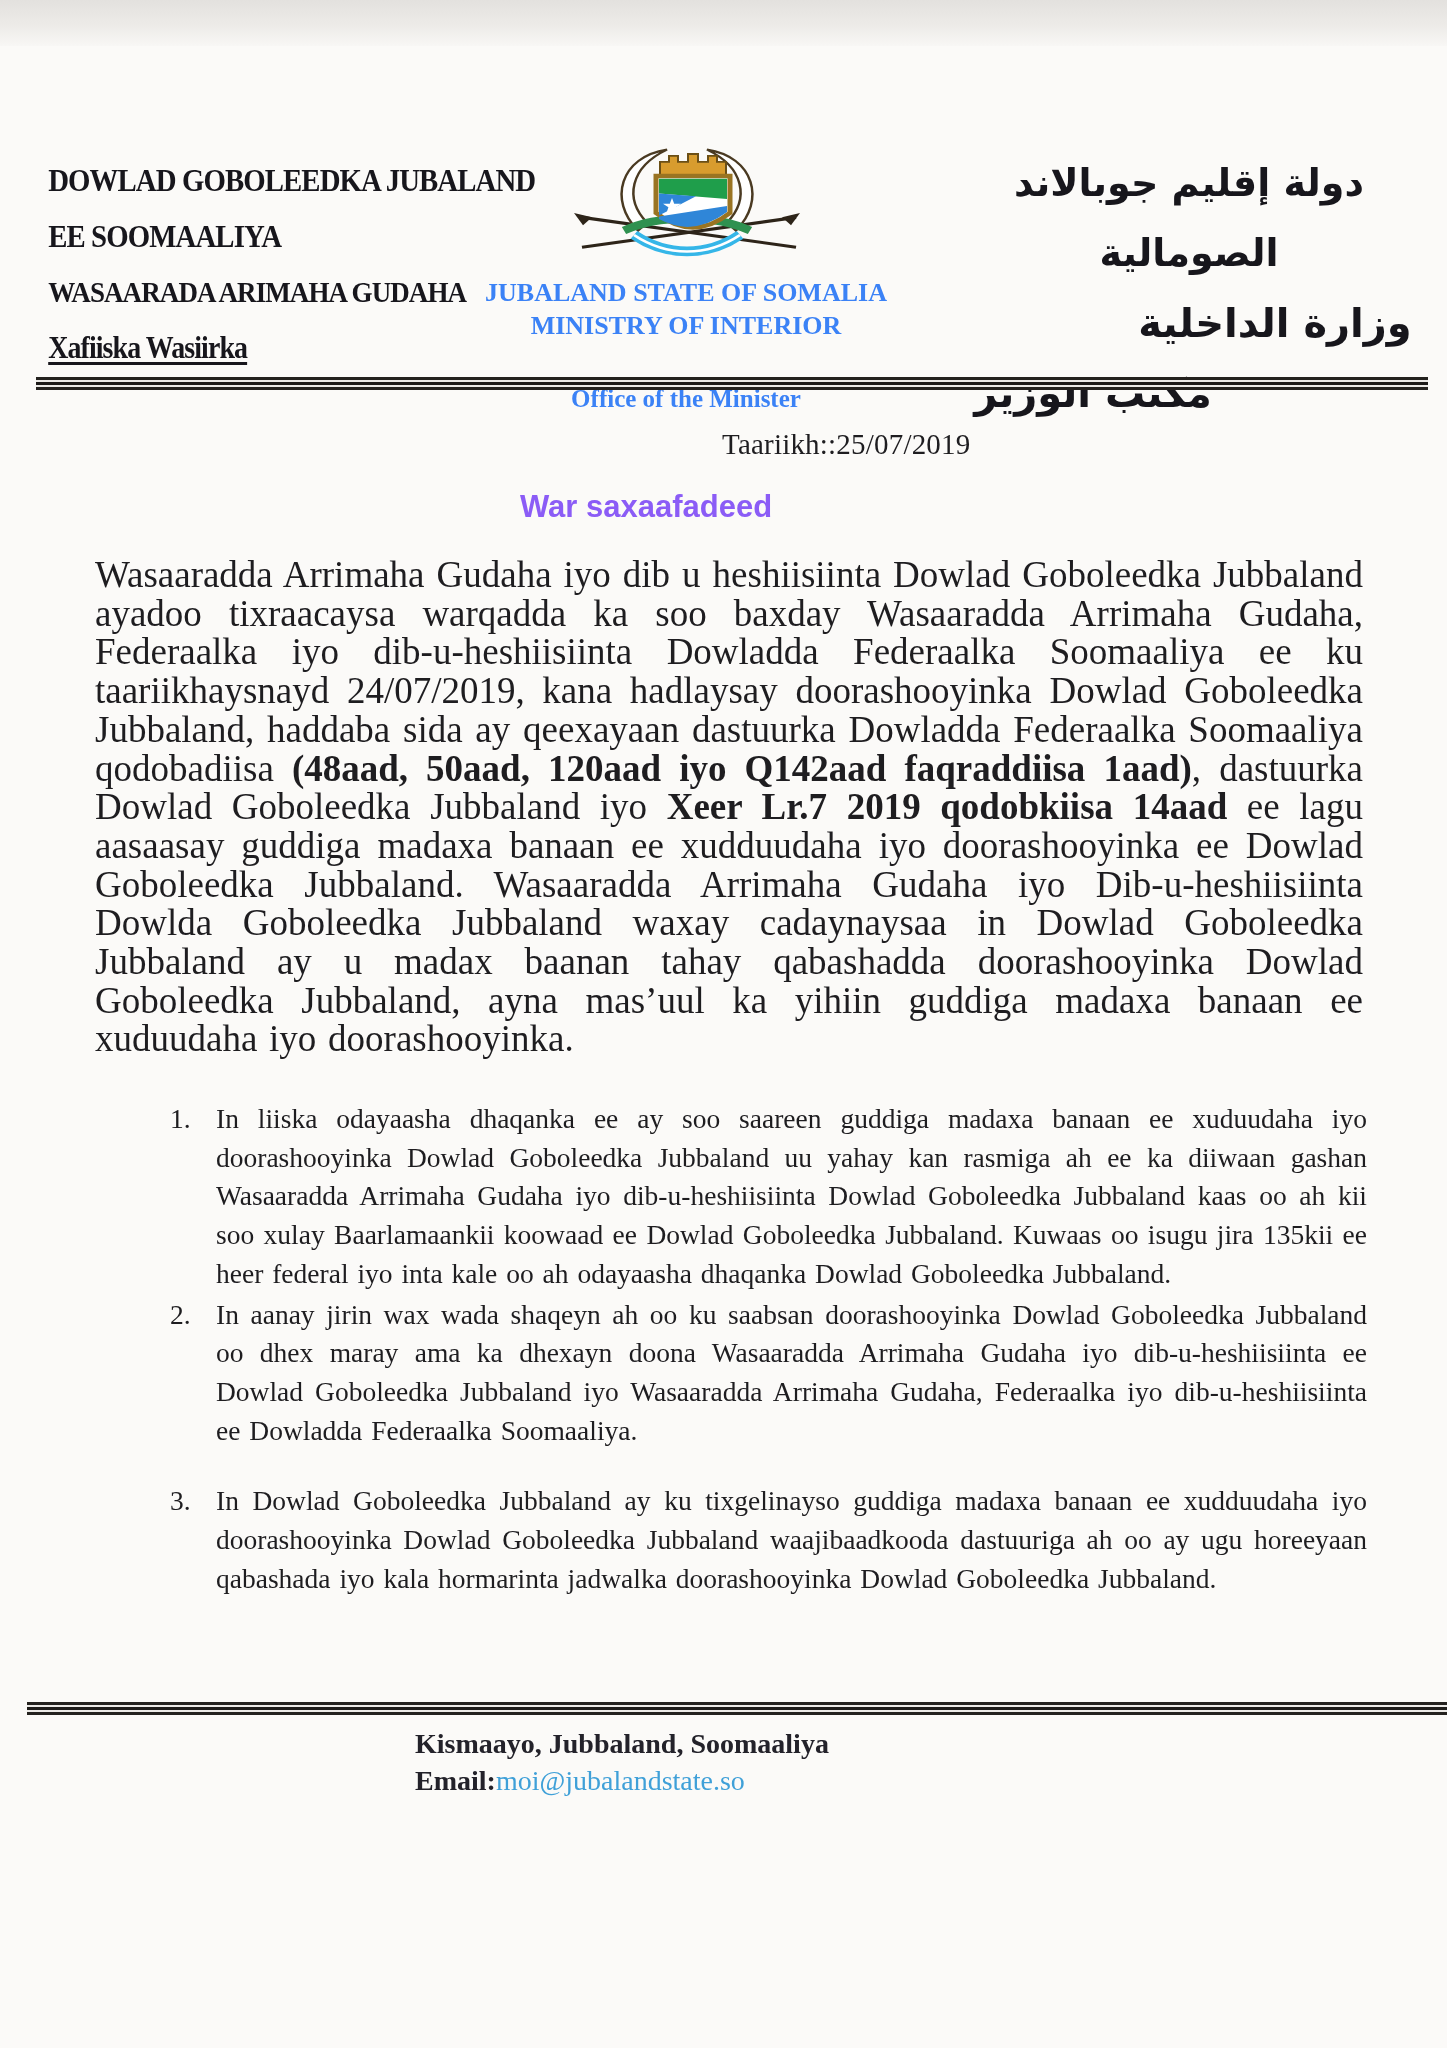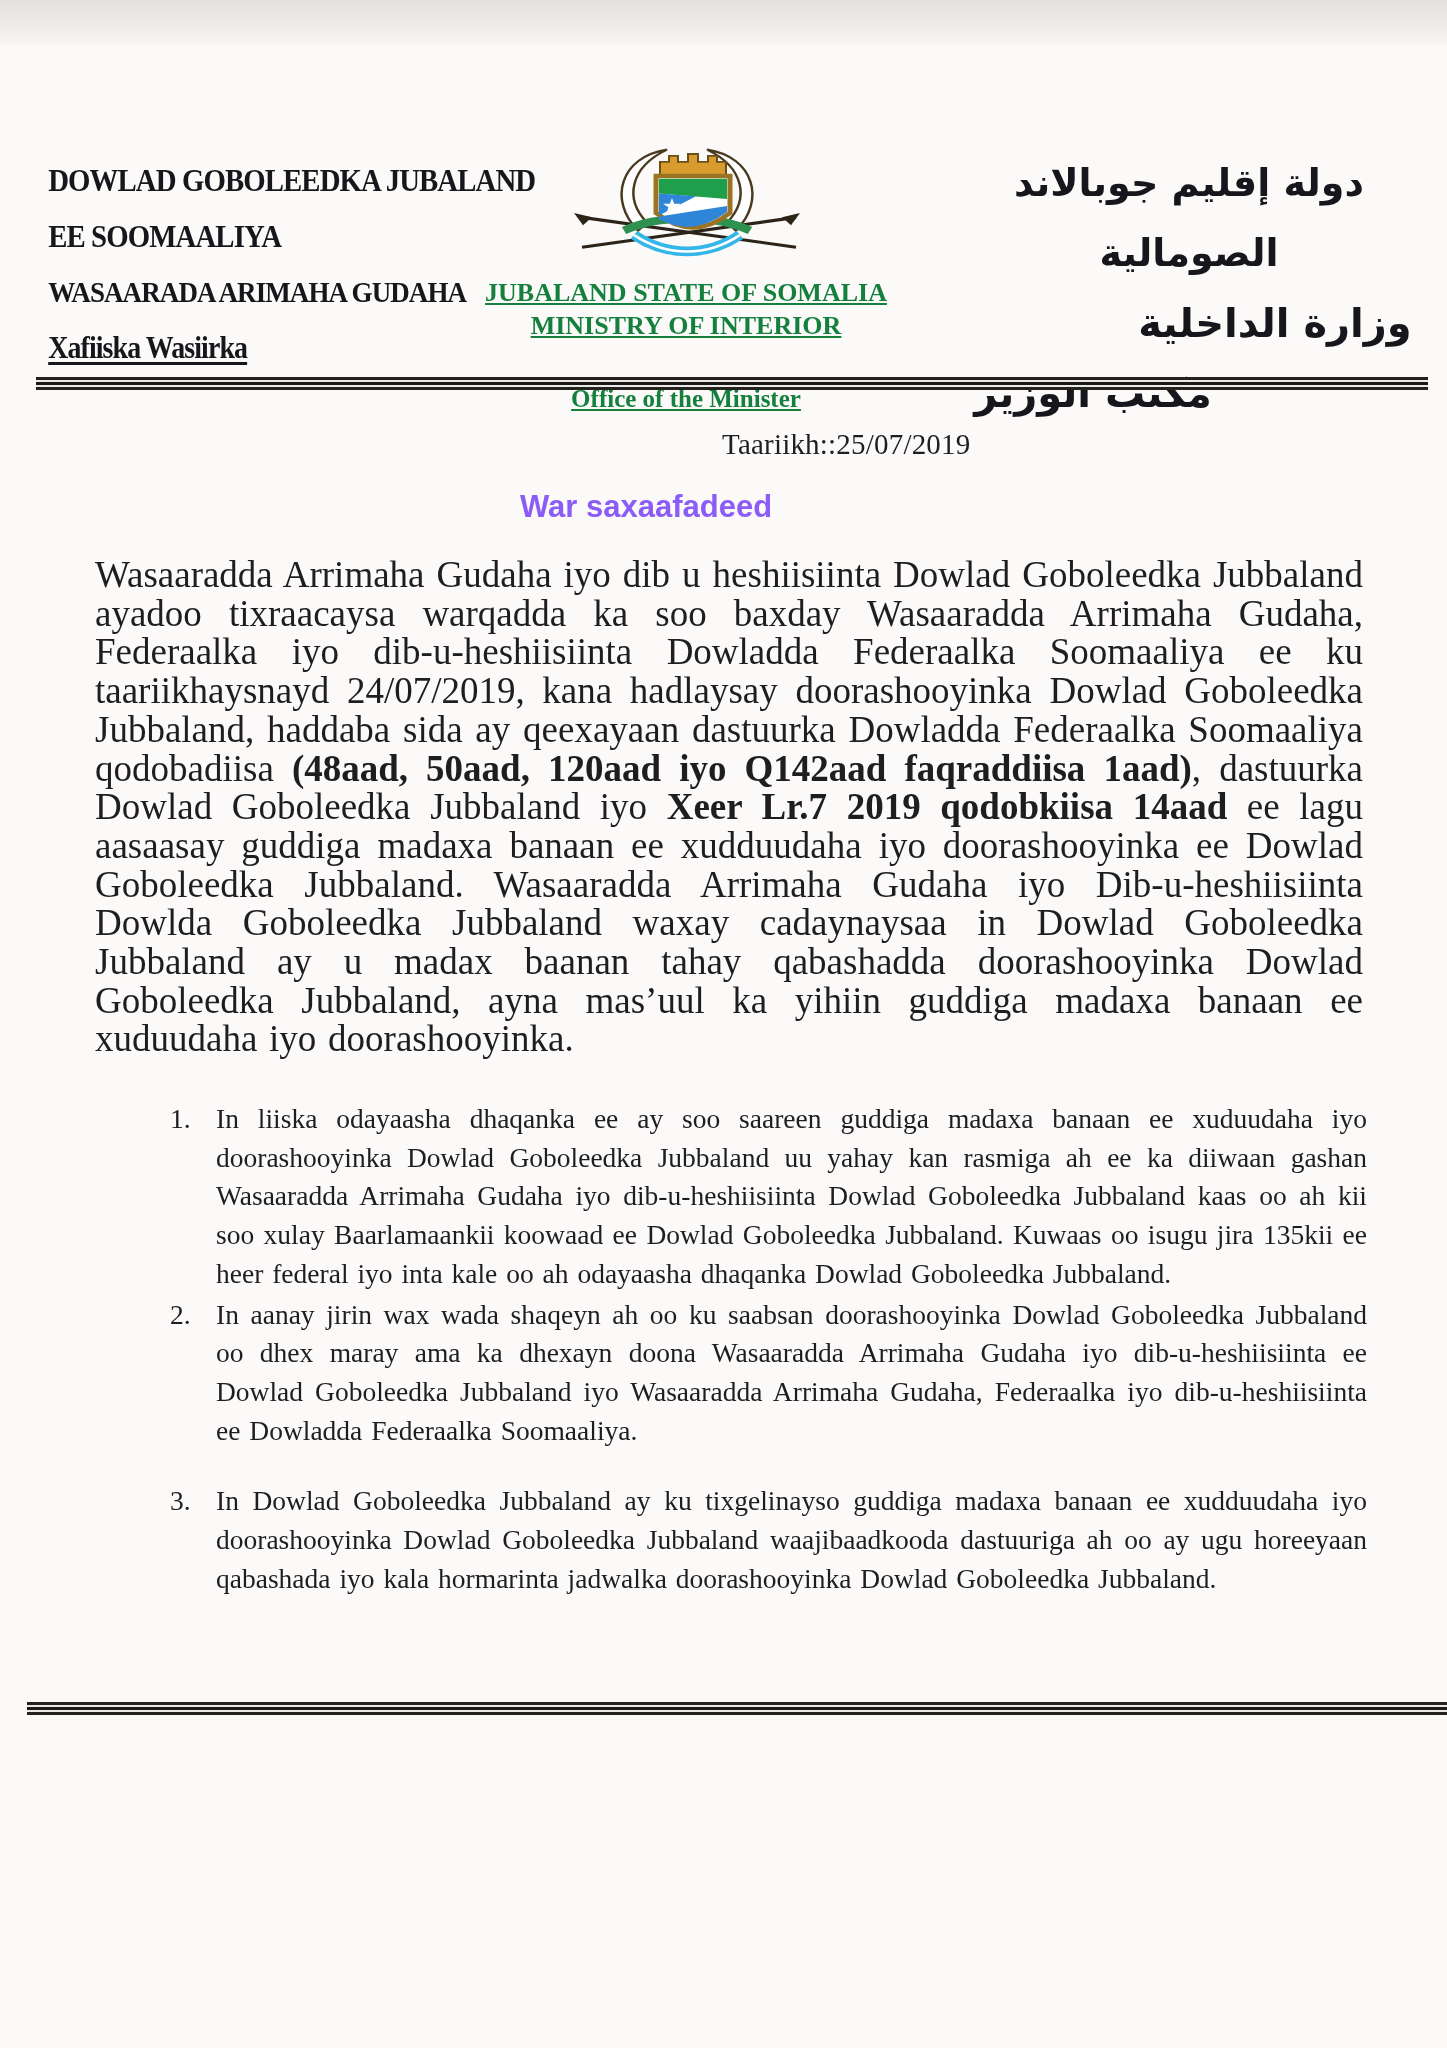--- a/index.html
+++ b/index.html
@@ -33,22 +33,22 @@
   .so-line.small { font-size:30px; }
   .so-line.office {
     font-size:31px; text-decoration:underline;
     text-underline-offset:4px;
   }
 
   .emblem { position:absolute; left:572px; top:132px; width:230px; height:132px; }
 
   .hdr-center-text {
     position:absolute; left:460px; top:276px; width:452px;
-    text-align:center; font-weight:bold; color:#15803d;
-    font-size:26px; line-height:33px;text-decoration:underline;
+    text-align:center; font-weight:bold; color:#3b82f6;
+    font-size:26px; line-height:33px;
   }
   .hdr-center-text .l3 { font-size:25px;margin-top:40px; }
 
   .hdr-right {
     position:absolute; left:950px; top:148px; width:478px;
     direction:rtl; text-align:center;
     font-family:"DejaVu Sans", sans-serif; font-weight:bold;
     font-size:38px; line-height:70px; color:#17161c;
   }
   .hdr-right .ar2 { transform:translateX(86px); font-size:40px; }
@@ -186,13 +186,19 @@
       <span class="item-text">In aanay jirin wax wada shaqeyn ah oo ku saabsan doorashooyinka Dowlad Goboleedka Jubbaland oo dhex maray ama ka dhexayn doona Wasaaradda Arrimaha Gudaha iyo dib-u-heshiisiinta ee Dowlad Goboleedka Jubbaland iyo Wasaaradda Arrimaha Gudaha, Federaalka iyo dib-u-heshiisiinta ee Dowladda Federaalka Soomaaliya.</span>
     </li>
     <li class="list-item gap">
       <span class="num">3.</span>
       <span class="item-text">In Dowlad Goboleedka Jubbaland ay ku tixgelinayso guddiga madaxa banaan ee xudduudaha iyo doorashooyinka Dowlad Goboleedka Jubbaland waajibaadkooda dastuuriga ah oo ay ugu horeeyaan qabashada iyo kala hormarinta jadwalka doorashooyinka Dowlad Goboleedka Jubbaland.</span>
     </li>
   </ol>
 
   <div class="rule rule-bottom"></div>
 
+  <footer class="footer">
+    <div class="address">Kismaayo, Jubbaland, Soomaaliya</div>
+    <div class="email-line">
+      <span class="email-label">Email:</span><a class="email-value">moi@jubalandstate.so</a>
+    </div>
+  </footer>
 </div>
 
 </body></html>

